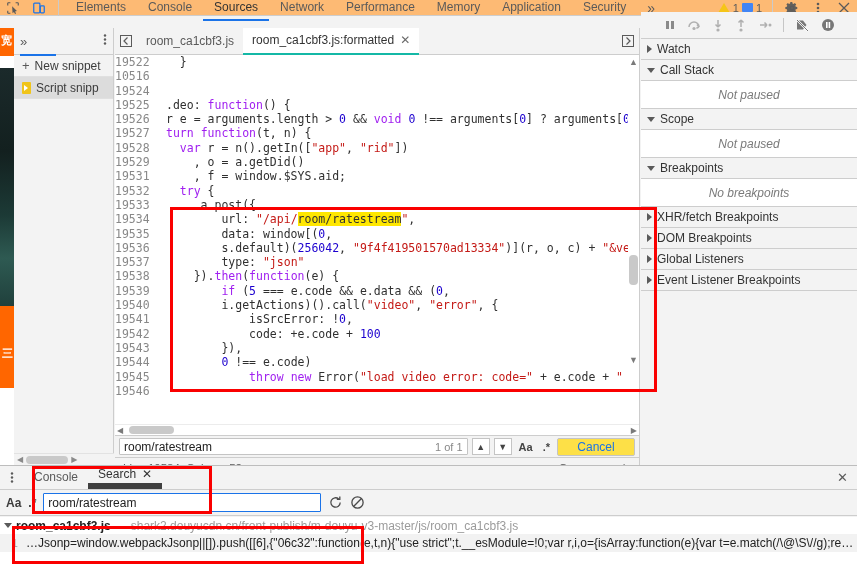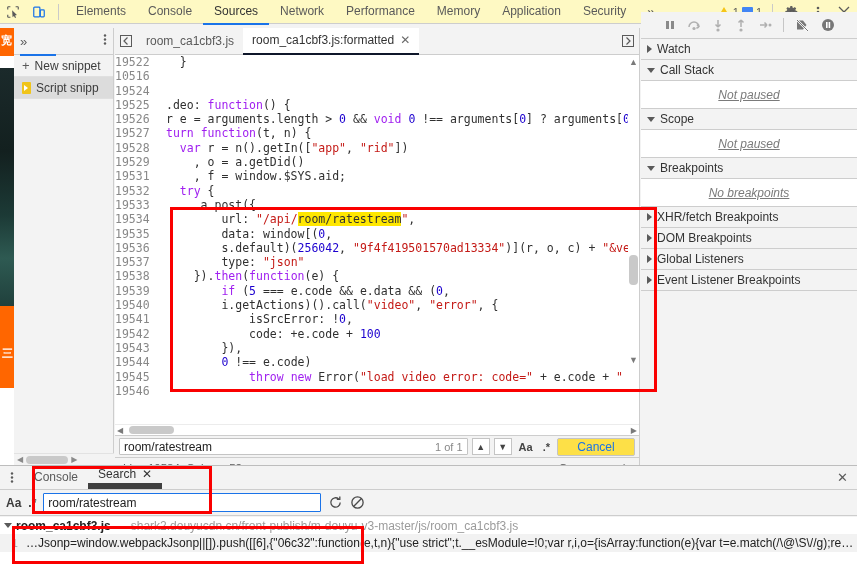--- a/index.html
+++ b/index.html
@@ -17,21 +17,21 @@
   .page-sliver { position: absolute; left: 0; top: 28px; width: 14px; height: 437px; overflow: hidden; }
   .sliver-orange-top { position: absolute; left:0; top:0; width:14px; height:28px; background:#f60; }
   .sliver-white { position:absolute; left:0; top:28px; width:14px; height:12px; background:#fff; }
   .sliver-dark { position:absolute; left:0; top:40px; width:14px; height:238px;
       background: linear-gradient(180deg,#1b2a2b 0%, #13201f 35%, #1c3a36 62%, #2e5a52 80%, #20403c 100%); }
   .sliver-orange-bot { position:absolute; left:0; top:278px; width:14px; height:82px; background:#f60; }
   .sliver-white2 { position:absolute; left:0; top:360px; width:14px; height:77px; background:#fff; }
   .sliver-txt { position:absolute; color:#fff; font-size:11px; font-weight:bold; }
 
   
-  .top-bar { position:absolute; left:0; top:0; width:857px; height:24px; background:#fef9c3;
+  .top-bar { position:absolute; left:0; top:0; width:857px; height:16px; background:#fdba74;
      border-bottom:1px solid #cdcdcd; display:flex; align-items:center; }
   .tb-icon { width:26px; height:26px; display:flex; align-items:center; justify-content:center; cursor:pointer; }
   .tb-sep { width:1px; height:16px; background:#cacaca; margin:0 6px; }
   .main-tabs { display:flex; align-items:center; height:28px; }
   .main-tab { padding:0 11px; height:27px; line-height:27px; font-size:12px; color:#5a5a5a; cursor:pointer; }
   .main-tab.active { color:#1a73e8; border-bottom:2px solid #1a73e8; color:#333; }
   .more-tabs { padding:0 10px; color:#5a5a5a; font-size:14px; cursor:pointer; }
   .spacer { flex:1; }
   .warn-group { display:flex; align-items:center; gap:3px; padding:0 4px; font-size:11px; color:#5a5a5a; }
   .tri-warn { width:0;height:0;border-left:6px solid transparent;border-right:6px solid transparent;border-bottom:10px solid #f5c518; position:relative;}
@@ -60,21 +60,21 @@
   .nav-thumb { height:8px; background:#c9c9c9; border-radius:4px; width:42px; }
 
   
   .editor-pane { position:absolute; left:115px; top:28px; width:525px; height:437px; background:#fff;
       border-right:1px solid #cdcdcd; }
   .file-tabs { height:27px; background:#f3f3f3; border-bottom:1px solid #cdcdcd; display:flex; align-items:center; }
   .ft-sq { width:22px; display:flex; align-items:center; justify-content:center; color:#5a5a5a; }
   .ft-sq svg { display:block; }
   .file-tab { padding:0 9px; height:27px; line-height:27px; font-size:12px; color:#5a5a5a; cursor:pointer;
      display:flex; align-items:center; gap:6px; }
-  .file-tab.active { background:#fff; color:#333; border-bottom:2px solid #0f172a; height:27px; }
+  .file-tab.active { background:#fff; color:#333; border-bottom:2px solid #14b8a6; height:27px; }
   .file-tab .x { font-size:12px; color:#6a6a6a; }
 
   
   .code-area { position:absolute; left:0; top:27px; width:524px; height:380px; background:#fff; overflow:hidden;
      font-family:"DejaVu Sans Mono","Liberation Mono",monospace; font-size:11.5px; }
   .code-rows { position:absolute; left:0; top:0; }
   .crow { height:14.3px; line-height:14.3px; white-space:pre; display:flex; }
   .gutter { width:47px; text-align:left; padding-right:6px; color:#888; background:#fff; flex:none;
      font-family:"DejaVu Sans Mono","Liberation Mono",monospace; }
   .ctext { padding-left:4px; color:#303030; }
@@ -116,21 +116,21 @@
   .dbg-pane { position:absolute; left:641px; top:12px; width:216px; height:437px; background:#f3f3f3; }
   .dbg-toolbar { height:27px; border-bottom:1px solid #cdcdcd; display:flex; align-items:center;
      justify-content:center; gap:11px; background:#f3f3f3; }
   .dbg-toolbar .di { color:#8a8a8a; cursor:pointer; display:flex; align-items:center; justify-content:center;}
   .dbg-sep { width:1px; height:14px; background:#c6c6c6; }
   .dbg-sect { height:21px; display:flex; align-items:center; gap:5px; padding:0 6px; font-size:12px;
      color:#333; background:#f3f3f3; border-bottom:1px solid #cdcdcd; cursor:pointer; }
   .tri-r { width:0;height:0;border-top:4px solid transparent;border-bottom:4px solid transparent;border-left:5px solid #5a5a5a;}
   .tri-d { width:0;height:0;border-left:4px solid transparent;border-right:4px solid transparent;border-top:5px solid #5a5a5a;}
   .dbg-empty { height:28px; display:flex; align-items:center; justify-content:center; background:#fff;
-     font-size:12px; color:#7a7a7a; font-style:italic; border-bottom:1px solid #cdcdcd;text-decoration:underline; }
+     font-size:12px; color:#7a7a7a; font-style:italic; border-bottom:1px solid #cdcdcd; }
   .dbg-fill { background:#f3f3f3; }
 
   
   .drawer { position:absolute; left:0; top:465px; width:857px; height:118px; background:#f3f3f3;
      border-top:1px solid #bdbdbd; }
   .drawer-tabs { height:24px; display:flex; align-items:center; border-bottom:1px solid #cdcdcd; }
   .dr-kebab { width:24px; display:flex; align-items:center; justify-content:center; color:#5a5a5a; font-size:13px; }
   .dr-tab { padding:0 10px; height:23px; line-height:23px; font-size:12px; color:#5a5a5a; cursor:pointer;
      display:flex; align-items:center; gap:6px; }
   .dr-tab.active { color:#333; border-bottom:6px solid #404040; }

